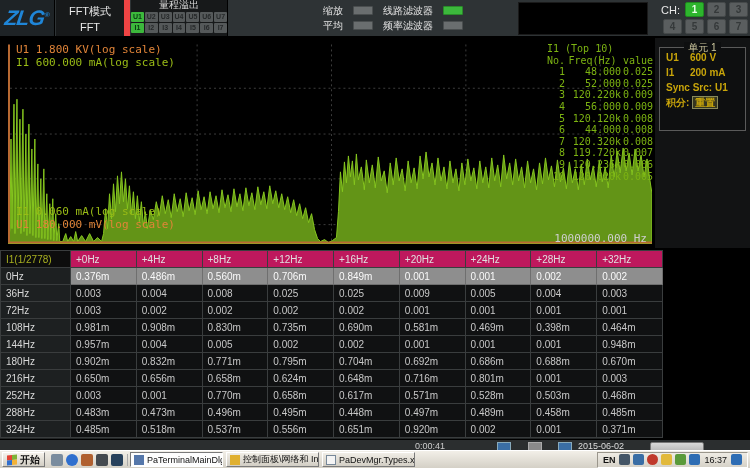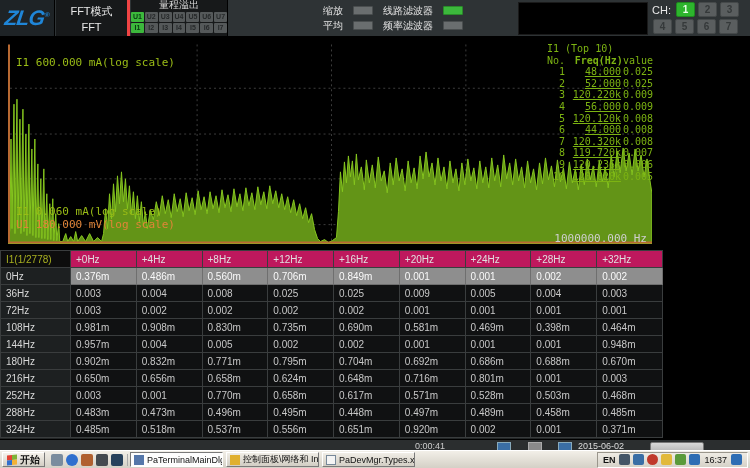--- a/index.html
+++ b/index.html
@@ -7,46 +7,46 @@
   #screen {
     position:relative; width:750px; height:468px; overflow:hidden;
     background:#000; font-family:"Liberation Sans", sans-serif;
     -webkit-font-smoothing:antialiased;
   }
   
   .topbar { position:absolute; left:0; top:0; width:750px; height:38px; background:#2e3335; border-bottom:2px solid #000; }
   .logo-box { position:absolute; left:0; top:0; width:55px; height:36px; background:#1e2326; display:flex; align-items:center; justify-content:center; border-right:1px solid #000; }
   .logo-text { color:#1f86d8; font-size:21px; font-weight:bold; font-style:italic; transform:skewX(-8deg); letter-spacing:-1px; }
   .logo-reg { color:#1f86d8; font-size:7px; vertical-align:super; }
-  .mode-box { position:absolute; left:56px; top:0; width:74px; height:36px; background:#17191a; border-right:3px solid #ef4444; display:flex; flex-direction:column; align-items:center; justify-content:center; gap:2px; }
+  .mode-box { position:absolute; left:56px; top:0; width:74px; height:36px; background:#17191a; border-right:6px solid #ef4444; display:flex; flex-direction:column; align-items:center; justify-content:center; gap:2px; }
   .mode-box div { color:#e8e8e8; font-size:11px; }
   .ovf-box { position:absolute; left:131px; top:0; width:97px; height:36px; background:#17191a; border-right:1px solid #000; padding-top:1px; }
   .ovf-title { color:#d8d8d8; font-size:10px; text-align:center; line-height:10px;font-family:Liberation Mono, monospace; }
   .chip-row { display:flex; gap:1px; justify-content:center; margin-top:1px; }
   .chip { width:13px; height:10px; background:#55595a; color:#26292a; font-size:7px; font-weight:bold; text-align:center; line-height:10px; border-radius:1px; }
   .chip.on { background:#3cb83c; color:#083a10; }
   .toggle-area { position:absolute; left:238px; top:3px; width:225px; }
   .toggle-row { display:flex; align-items:center; justify-content:flex-end; gap:10px; height:15px; }
   .toggle-label { color:#e4e4e4; font-size:10px; }
   .toggle-chip { width:20px; height:9px; background:#6a6e6f; border:1px solid #4a4e4f; border-radius:1px; }
   .toggle-chip.on { background:#3cb83c; border-color:#2a8a2a; }
   .readout { position:absolute; left:518px; top:2px; width:130px; height:33px; background:#000; border:1px solid #1a1a1a; }
   .ch-area { position:absolute; left:650px; top:2px; width:100px; }
-  .ch-row { display:flex; justify-content:center; gap:3px; margin-bottom:2px; padding-right:9px; align-items:center; }
+  .ch-row { display:flex; justify-content:flex-end; gap:3px; margin-bottom:2px; padding-right:2px; align-items:center; }
   .ch-label { color:#e8e8e8; font-size:11px; margin-right:2px; }
   .ch-btn { width:19px; height:15px; background:#5a5e5f; border:1px solid #45494a; color:#35393a; font-size:10px; font-weight:bold; text-align:center; line-height:14px; border-radius:2px; }
   .ch-btn.on { background:#2db52d; color:#e8ffe8; border-color:#1f8a1f; }
   
   .chart-zone { position:absolute; left:0; top:38px; width:655px; height:210px; background:#000; }
   .right-zone { position:absolute; left:655px; top:38px; width:95px; height:210px; background:#121314; }
   .chart-label { position:absolute; font-size:11px; font-family:"DejaVu Sans Mono", monospace; white-space:nowrap; }
   .top10 { position:absolute; left:547px; top:5px; width:106px; color:#7cb312; font-family:"DejaVu Sans Mono", monospace; font-size:10px; line-height:11.6px; }
   .top10 .t10-row { display:flex; }
   .t10-no { width:18px; text-align:right; }
-  .t10-freq { width:56px; text-align:right;text-decoration:underline; }
+  .t10-freq { width:56px; text-align:right; }
   .t10-val { width:32px; text-align:right; }
   .unit-box { position:absolute; left:4px; top:9px; width:87px; height:84px; border:1px solid #5a5a5a; background:#0e0f10; padding:2px 0 0 6px; }
   .unit-title { position:absolute; top:-7px; left:0; right:0; text-align:center; font-size:10px; color:#cfc9a0; }
   .unit-title span { background:#0e0f10; padding:0 4px; }
   .unit-line { color:#c9a50a; font-size:10px; font-weight:bold; line-height:15px; white-space:nowrap; }
   .unit-line .ul-label { display:inline-block; width:24px; }
   .reset-btn { border:1px solid #8a8a5a; background:#35351f; padding:0 2px; color:#c9a50a; }
   
   .table-zone { position:absolute; left:0; top:248px; width:610px; height:191px; background:#232627; border-top:2px solid #000; }
   table.harm { border-collapse:collapse; table-layout:fixed; width:663px; background:#0b0c0d; }
@@ -159,30 +159,31 @@
         <line x1="595" y1="0" x2="595" y2="198" stroke="#3c3c3c" stroke-width="1" stroke-dasharray="2 3"></line>
         <line x1="2" y1="44" x2="647" y2="44" stroke="#3c3c3c" stroke-width="1" stroke-dasharray="2 3"></line>
         <line x1="2" y1="90" x2="647" y2="90" stroke="#3c3c3c" stroke-width="1" stroke-dasharray="2 3"></line>
         <line x1="2" y1="135" x2="647" y2="135" stroke="#3c3c3c" stroke-width="1" stroke-dasharray="2 3"></line>
         <line x1="2" y1="181" x2="647" y2="181" stroke="#3c3c3c" stroke-width="1" stroke-dasharray="2 3"></line>
         <polygon points="2,200 2,199 5,180 7,197 10,186 12,198 15,190 18,199 24,194 30,199 40,196 50,199 647,199 647,200" fill="#e08438" opacity="0.7"></polygon>
         <polygon points="0,200 2,185 3,95 4,185 6,60 7,190 9,55 10,185 12,75 13,190 15,65 16,188 18,90 19,192 21,80 22,190 24,105 25,192 27,95 28,194 30,120 31,194 33,135 34,195 36,125 37,195 39,150 40,196 42,160 43,196 45,155 46,197 48,170 49,197 51,180 52,198 55,198 58,190 60,198 63,193 66,198 68,188 70,198 74,192 78,198 82,190 86,198 90,194 94,198 96,190 98,165 100,185 102,150 104,175 106,140 108,168 110,132 112,160 114,128 116,158 118,135 120,165 122,142 124,170 126,148 128,175 130,152 132,178 134,158 136,182 138,168 140,185 143,166 146,176 149,158 152,172 155,152 158,170 161,156 164,174 167,150 170,168 173,155 176,173 179,149 182,167 185,154 188,171 191,147 194,166 197,153 200,170 203,148 206,165 209,152 212,169 215,146 218,164 221,151 224,168 227,145 230,163 233,150 236,167 239,144 242,162 245,149 248,166 251,143 254,161 257,148 260,165 263,142 266,160 269,147 272,164 275,150 278,166 281,153 284,169 287,156 290,172 293,160 296,175 299,164 302,179 305,170 308,186 311,195 314,198 318,196 322,199 326,197 330,194 332,168 334,128 336,148 338,118 340,139 342,112 344,133 346,117 348,141 350,110 352,136 355,123 358,146 360,116 363,139 366,121 369,144 372,113 375,137 378,127 381,149 384,119 387,141 390,114 393,137 396,125 399,147 402,117 405,139 408,124 411,145 414,112 417,135 420,108 423,133 426,119 429,141 432,114 435,137 438,123 441,145 444,117 447,139 450,125 453,147 456,119 459,141 462,115 465,137 468,124 471,145 474,117 477,139 480,123 483,144 486,114 489,137 492,121 495,143 498,111 501,135 504,119 507,141 510,115 513,137 516,123 519,144 522,117 525,139 528,125 531,146 534,119 537,140 540,114 543,136 546,122 549,143 552,116 555,138 558,124 561,145 564,118 567,139 570,125 573,146 576,120 579,141 582,115 585,136 588,122 591,143 594,117 597,138 600,123 603,144 606,111 609,133 612,107 615,129 618,104 621,127 624,109 627,131 630,105 633,127 636,111 639,133 642,115 645,137 647,150 647,200" fill="#639417" stroke="#85c61e" stroke-width="1"></polygon>
         <line x1="1" y1="0" x2="1" y2="199" stroke="#b96a32" stroke-width="2"></line>
         <line x1="0" y1="199" x2="647" y2="199" stroke="#b96a32" stroke-width="2"></line>
       </svg>
+    <div class="chart-label" style="left:16px;top:5px;color:#e08438;">U1   1.800 KV(log scale)</div>
     <div class="chart-label" style="left:16px;top:18px;color:#9abc16;">I1    600.000 mA(log scale)</div>
     <div class="chart-label" style="left:16px;top:167px;color:#9abc16;">I1    0.060 mA(log scale)</div>
     <div class="chart-label" style="left:16px;top:180px;color:#e08438;">U1   180.000 mV(log scale)</div>
     <div class="chart-label" style="left:10px;top:195px;color:#8a8a7a;font-size:16px;margin-top:40px;">0.000 Hz</div>
     <div class="chart-label" style="right:8px;top:194px;color:#cfcfcf;font-size:11px;">1000000.000 Hz</div>
     <div class="top10">
       <div>I1  (Top 10)</div>
       <div class="t10-row">
         <span style="width:22px;">No.</span>
-        <span style="width:56px;text-align:right;font-weight:bold;">Freq(Hz)</span>
+        <span style="width:56px;">Freq(Hz)</span>
         <span>value</span>
       </div>
       <div id="top10-rows">
           <div class="t10-row">
             <span class="t10-no">1</span>
             <span class="t10-freq">48.000</span>
             <span class="t10-val">0.025</span>
           </div>
           <div class="t10-row">
             <span class="t10-no">2</span>
@@ -226,20 +227,36 @@
           </div>
           <div class="t10-row">
             <span class="t10-no">10</span>
             <span class="t10-freq">120.020k</span>
             <span class="t10-val">0.005</span>
           </div>
         </div>
     </div>
   </div>
 
+  <div class="right-zone">
+    <div class="unit-box">
+      <div class="unit-title"><span>单元 1</span></div>
+      <div class="unit-line">
+        <span class="ul-label">U1</span><span>600 V</span>
+      </div>
+      <div class="unit-line">
+        <span class="ul-label">I1</span><span>200 mA</span>
+      </div>
+      <div class="unit-line">Sync Src: U1</div>
+      <div class="unit-line">
+        <span>积分:</span>
+        <span class="reset-btn">重置</span>
+      </div>
+    </div>
+  </div>
 
   <div class="table-zone">
     <table class="harm">
       <tbody id="harm-body">
           <tr>
             <th class="corner">I1(1/2778)</th>
             <th class="colh">+0Hz</th>
             <th class="colh">+4Hz</th>
             <th class="colh">+8Hz</th>
             <th class="colh">+12Hz</th>

